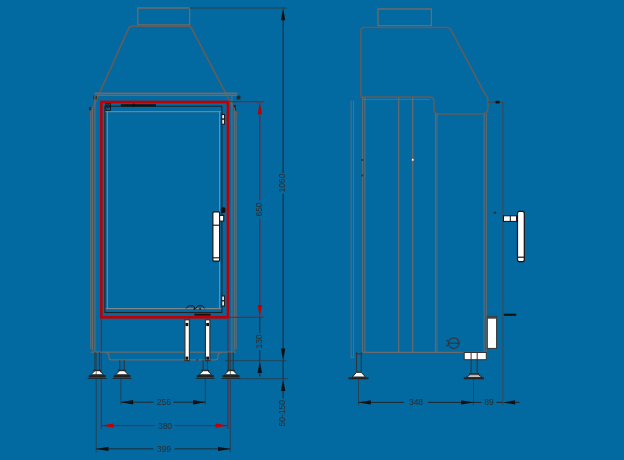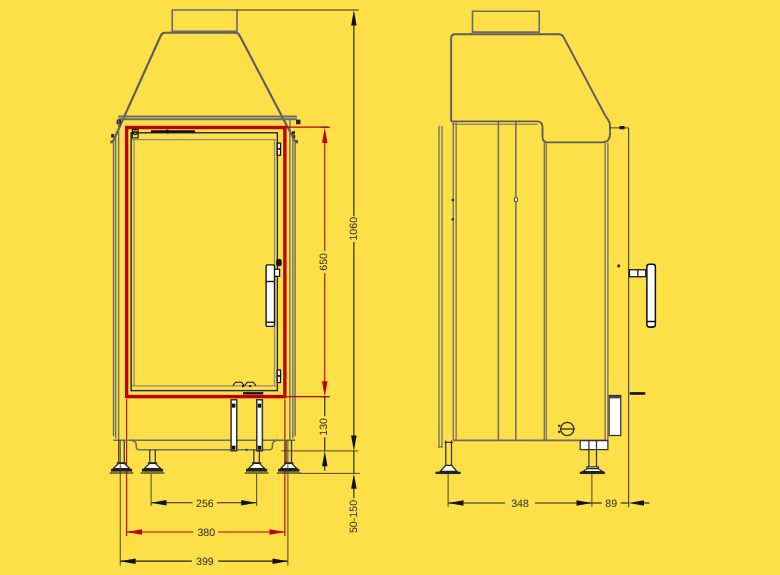--- a/index.html
+++ b/index.html
@@ -1,16 +1,16 @@
 <!DOCTYPE html>
 <html><head>
 <meta charset="utf-8">
 <style>
   html,body{margin:0;padding:0;background:#fff;}
-  .wrap{width:624px;height:460px;position:relative;background:#fde047;overflow:hidden;}
+  .wrap{width:624px;height:460px;position:relative;background:#0369a1;overflow:hidden;}
   svg{display:block;}
   text{font-family:"Liberation Sans",sans-serif;font-size:8.5px;fill:#2d2d2d;}
 </style>
 </head>
 <body>
 <div class="wrap">
 <svg width="624" height="460" viewBox="0 0 624 460">
 
 <g stroke="#6b6b6b" stroke-width="1.3" fill="none">
   <path d="M137.8,25.5 L137.8,8 L189.6,8 L189.6,25.5"></path>

